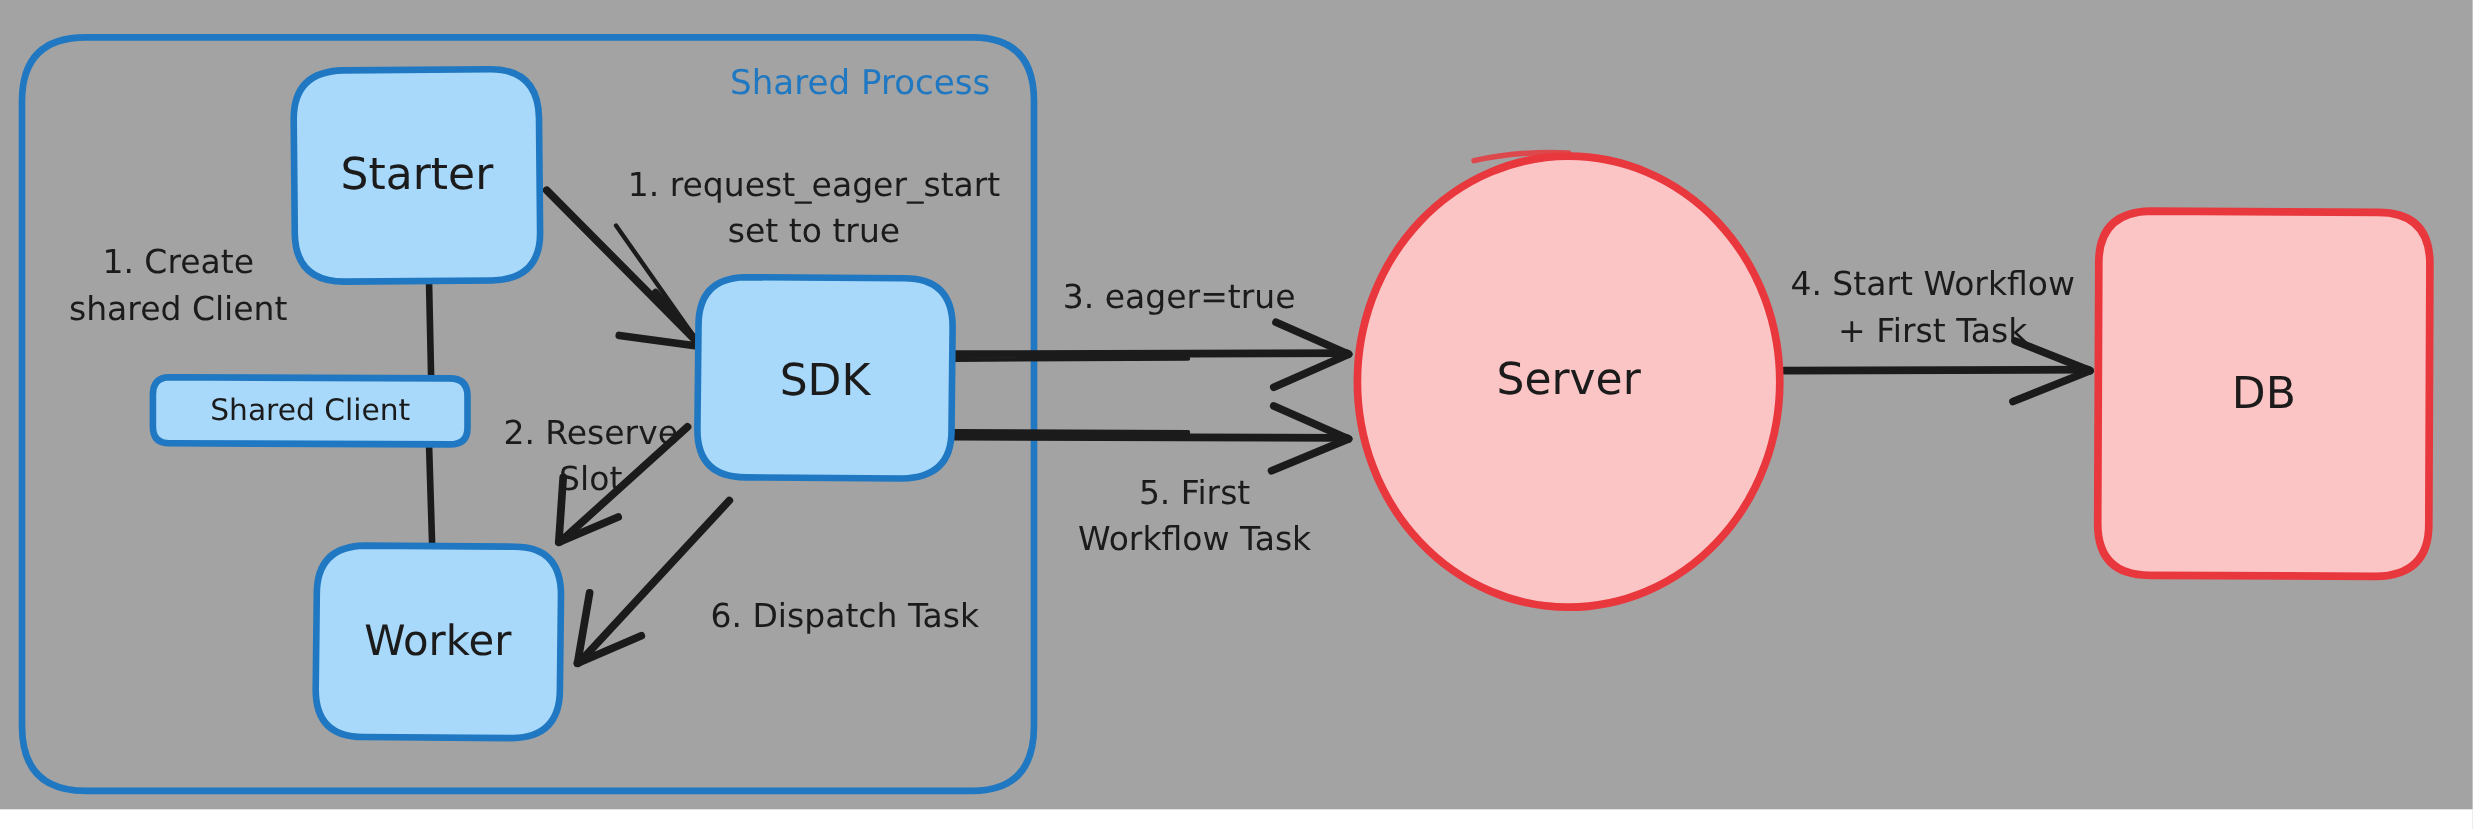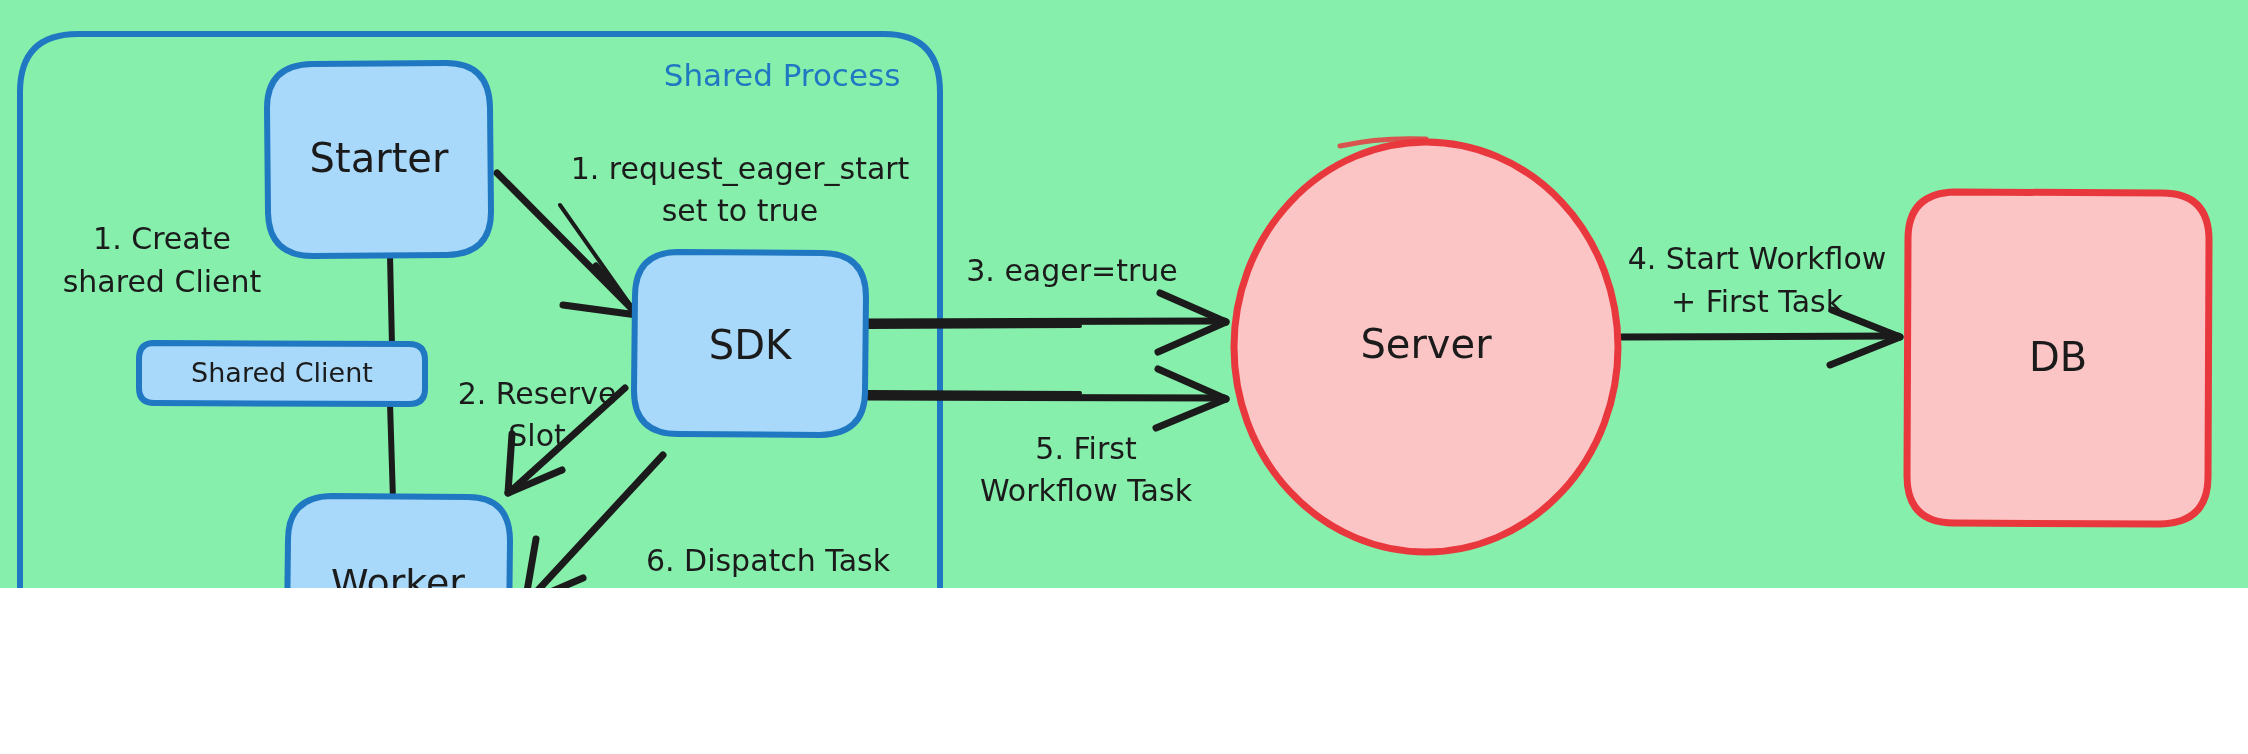--- a/index.html
+++ b/index.html
@@ -7,22 +7,22 @@
     margin: 0;
     padding: 0;
     background: #ffffff;
   }
   body {
     font-family: "DejaVu Sans", sans-serif;
   }
   #canvas {
     position: relative;
     width: 2248px;
-    height: 588px;
-    background: #86efac;
+    height: 736px;
+    background: #a3a3a3;
     overflow: hidden;
   }
   #diagram-svg {
     position: absolute;
     left: 0;
     top: 0;
     width: 2248px;
     height: 754px;
   }
   .node-label {

